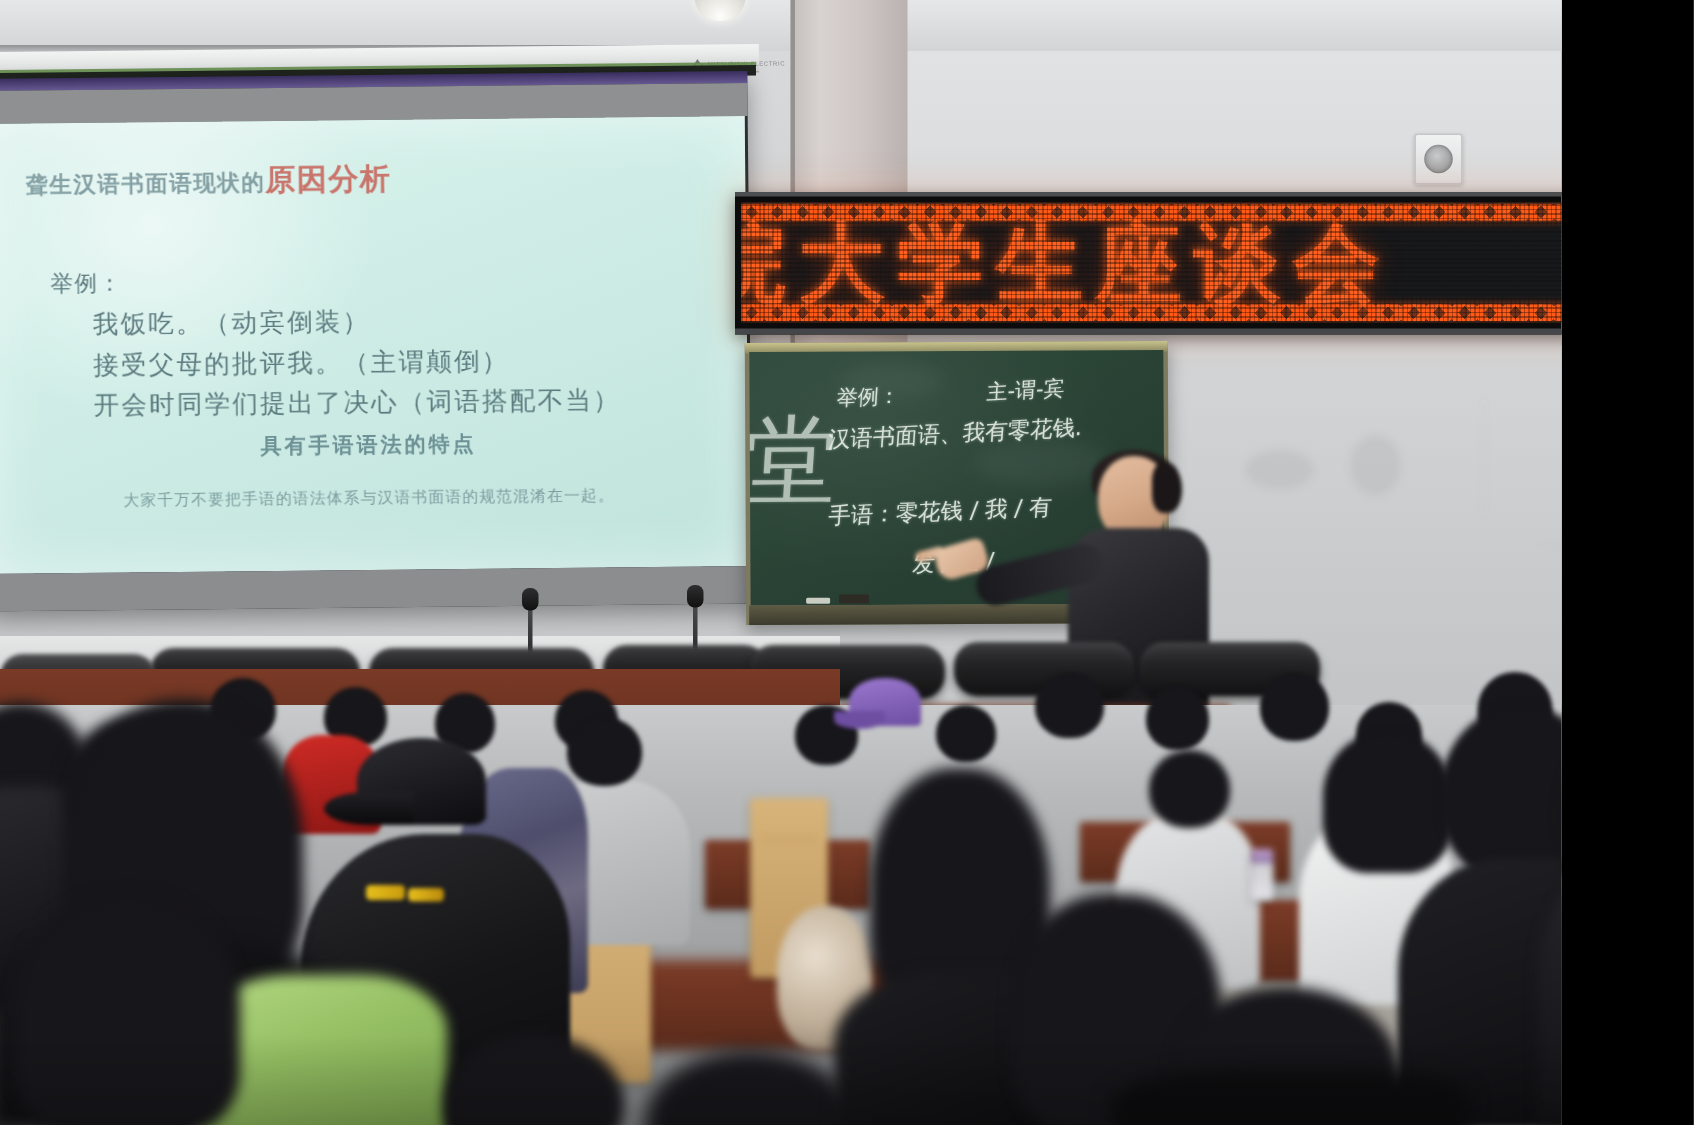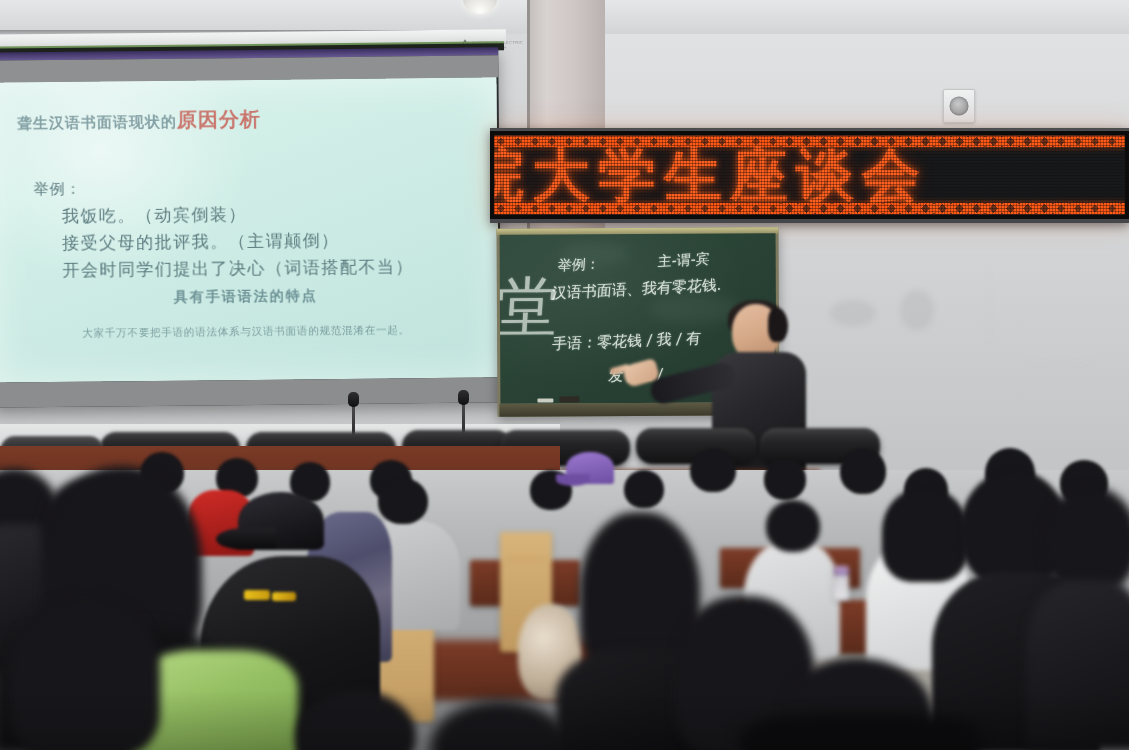--- a/index.html
+++ b/index.html
@@ -1,21 +1,21 @@
 <!DOCTYPE html>
 <html><head>
 <meta charset="utf-8">
 <title>Lecture Hall Photo</title>
 <style>
   html,body{margin:0;padding:0;background:#000;}
   body{font-family:"DejaVu Sans","Liberation Sans",sans-serif;}
 
   #scene{
     position:relative;
-    width:1129px;height:750px;
+    width:1041px;height:750px;
     overflow:hidden;
     background:#b9bbbd;
   }
 
   
   .wall-main{
     position:absolute;left:0;top:0;width:1129px;height:470px;
     background:linear-gradient(180deg,#d9dbdc 0%,#cfd1d2 40%,#c6c8c9 100%);
   }
   .ceiling-strip{

